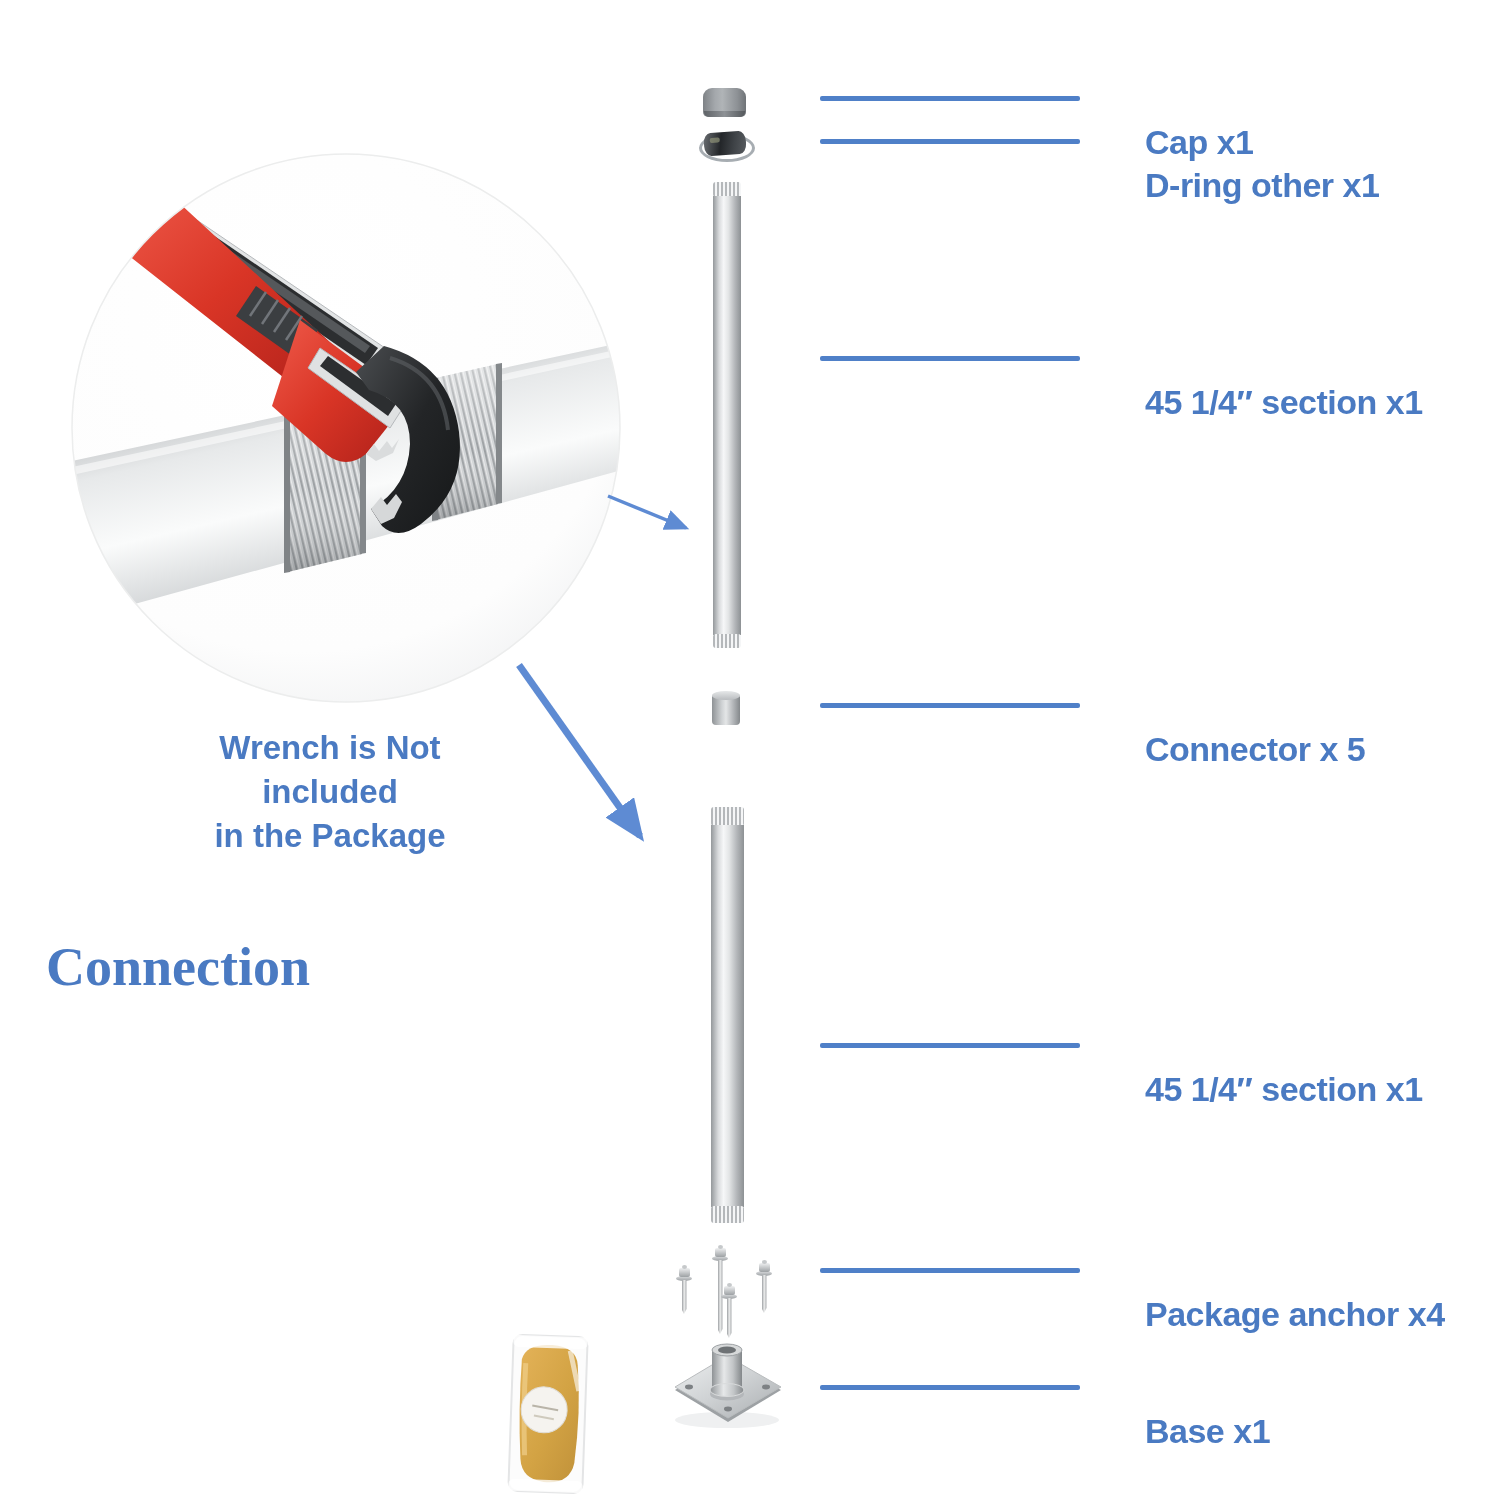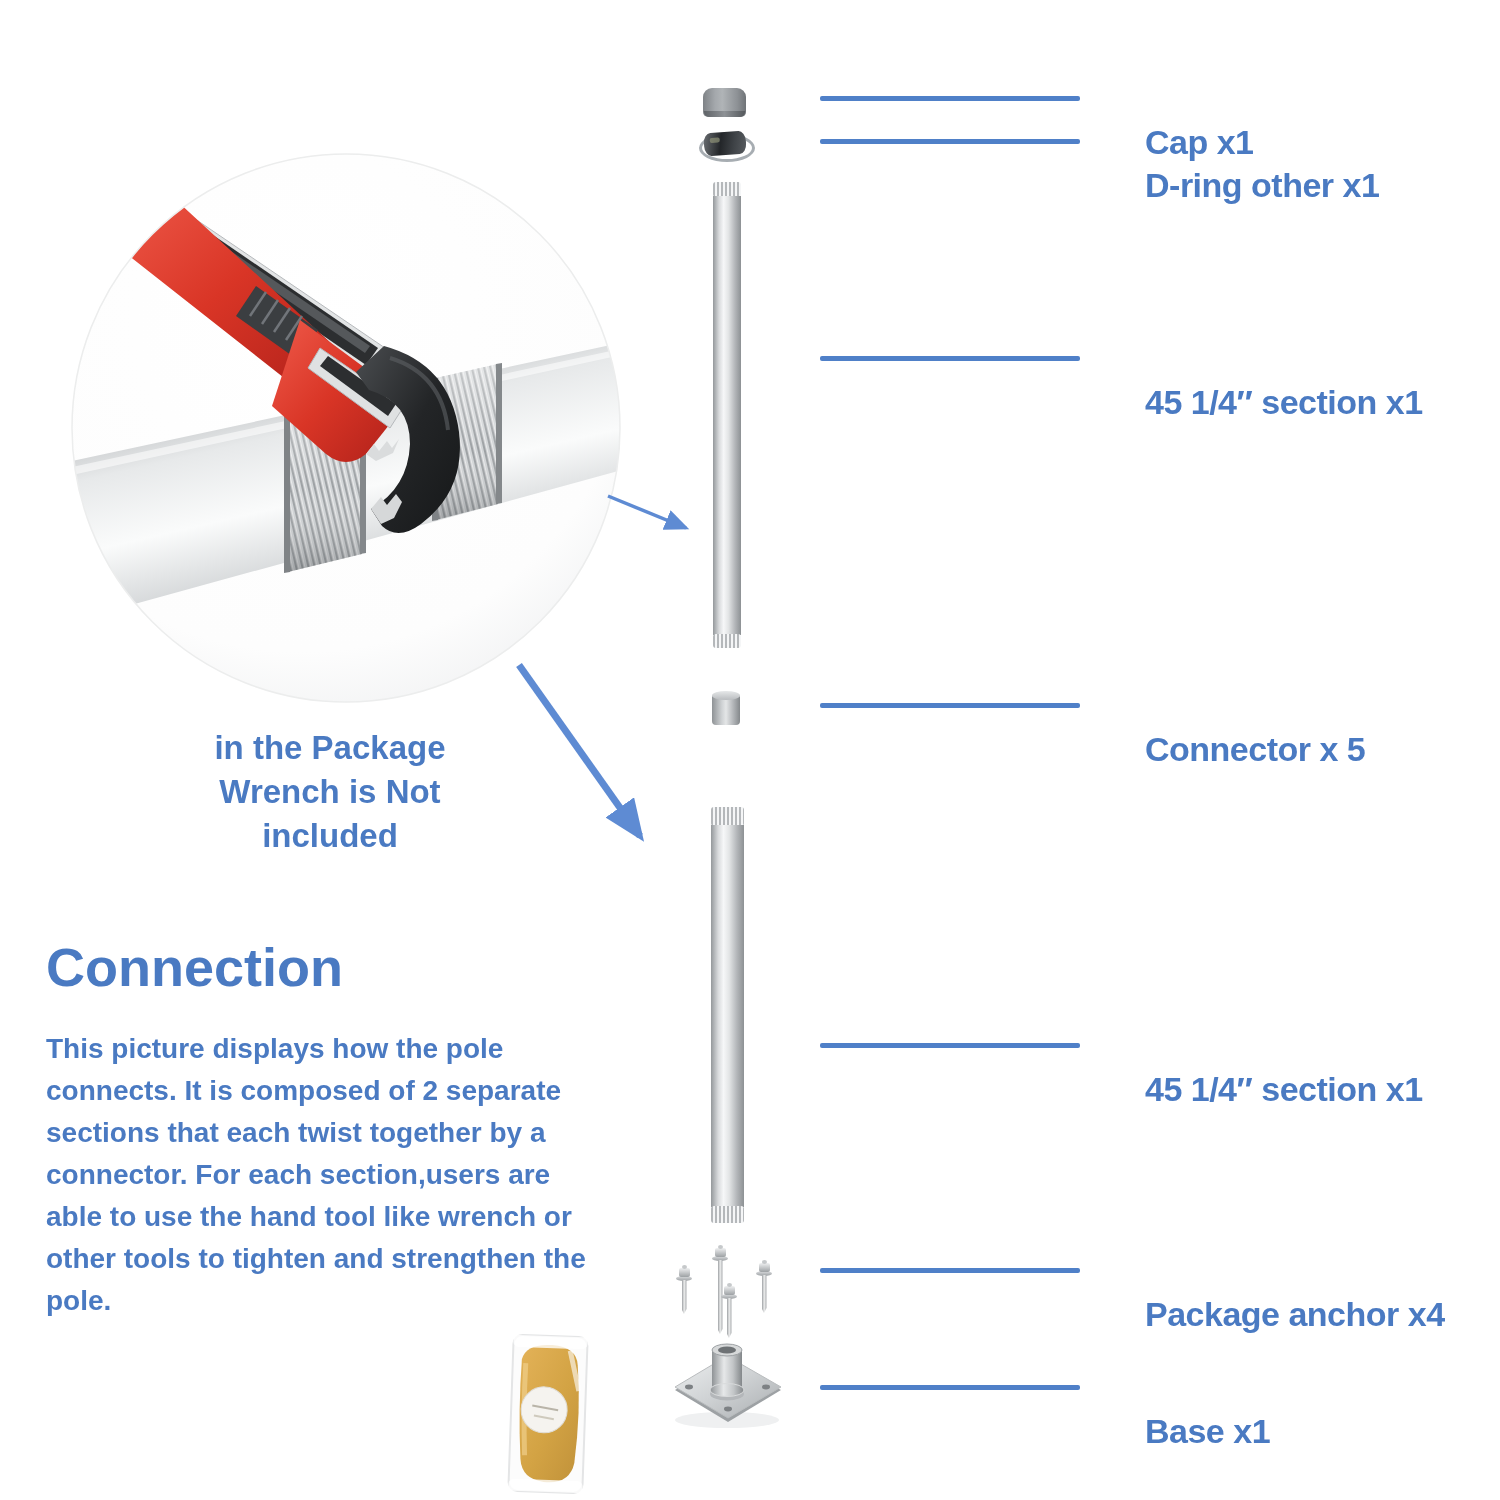--- a/index.html
+++ b/index.html
@@ -14,20 +14,21 @@
   .leader{
     position:absolute;left:820px;width:260px;height:5px;background:#4f80c8;border-radius:2px;
   }
   #caption{
     position:absolute;left:150px;top:726px;width:360px;text-align:center;
     font-size:33px;font-weight:bold;line-height:44px;color:#4a7ac2;
   }
   #heading{
     position:absolute;left:46px;top:938px;font-size:54px;font-weight:bold;color:#4a7ac2;
     line-height:58px;
+    font-family:Liberation Serif, serif;
   }
   #paragraph{
     position:absolute;left:46px;top:1028px;width:565px;
     font-size:28px;font-weight:bold;line-height:42px;color:#4a7ac2;
   }
   #note{
     position:absolute;left:46px;top:1372px;width:490px;
     font-size:29px;font-weight:bold;line-height:42px;color:#4a7ac2;
   }
   
@@ -174,22 +175,22 @@
           <path d="M314,194 Q380,212 389,280 Q396,338 351,372 Q328,389 312,374 L301,357 Q338,336 340,292 Q340,250 299,238 L286,220 Z" fill="url(#blackG)"></path>
           <path d="M301,357 l10,-12 6,8 9,-11 6,8 -8,16 -13,6 Z" fill="#d6d8d9"></path>
           <path d="M320,206 Q372,222 378,278" stroke="#5d6064" stroke-width="4" fill="none" opacity="0.6"></path>
         </g>
       </g>
       <circle cx="276" cy="276" r="274" fill="none" stroke="#eceded" stroke-width="1.5"></circle>
     </svg>
   </div>
 
   <div id="caption">
+    <div>Wrench is Not included</div>
     <div>in the Package</div>
-    <div>Wrench is Not included</div>
   </div>
 
   <svg id="arrows" viewBox="0 0 1500 1500">
     <defs>
       <marker id="ah-small" markerWidth="8" markerHeight="8" refX="6" refY="3" orient="auto">
         <path d="M0,0 L7,3 L0,6 Z" fill="#5e8bd3"></path>
       </marker>
       <marker id="ah-big" markerWidth="7" markerHeight="7" refX="5" refY="2.5" orient="auto">
         <path d="M0,0 L6,2.5 L0,5 Z" fill="#5e8bd3"></path>
       </marker>
@@ -299,16 +300,15 @@
 
   <div class="part-label" style="top:80px">Cap x1</div>
   <div class="part-label" style="top:123px">D-ring other x1</div>
   <div class="part-label" style="top:340px">45 1/4″ section x1</div>
   <div class="part-label" style="top:687px">Connector x 5</div>
   <div class="part-label" style="top:1027px">45 1/4″ section x1</div>
   <div class="part-label" style="top:1252px">Package anchor x4</div>
   <div class="part-label" style="top:1369px">Base x1</div>
 
   <div id="heading">Connection</div>
-  <div id="paragraph">This picture displays how the pole connects. It is composed of 2 separate sections that each twist together by a connector. For each section,users are able to use the hand tool like wrench or other tools to tighten and strengthen the pole.</div>
 
 
 </div>
 
 </body></html>

